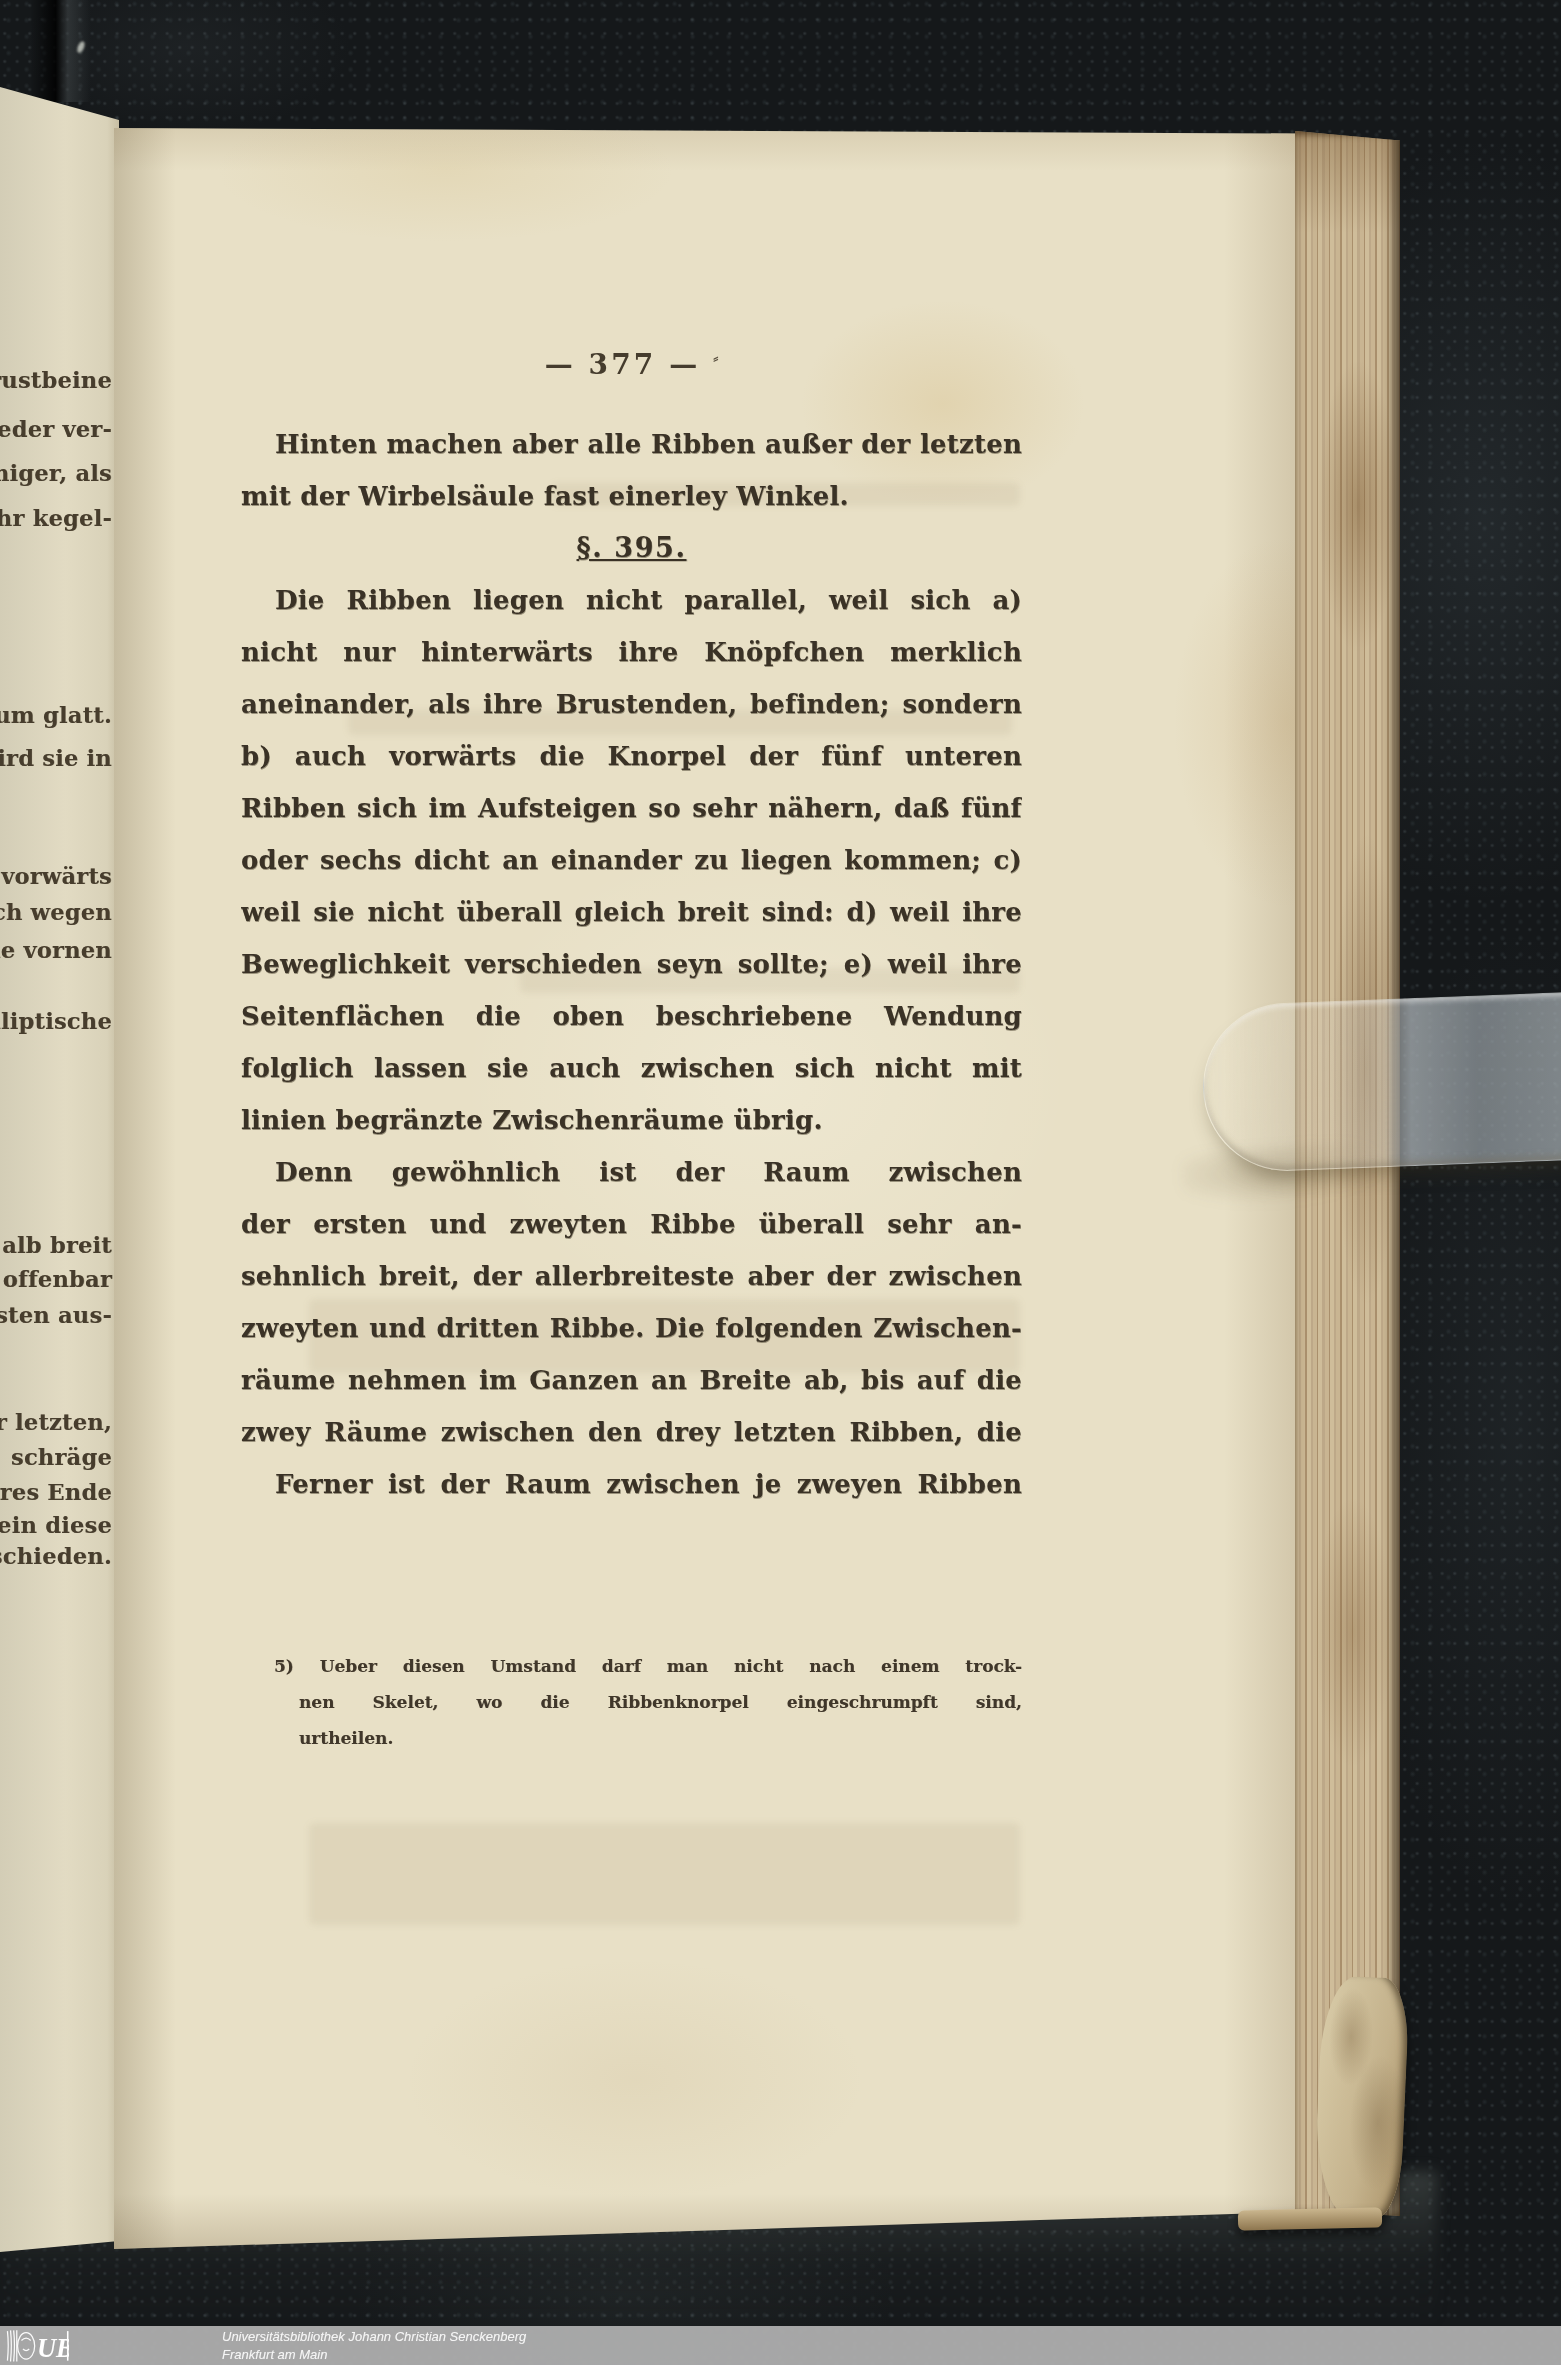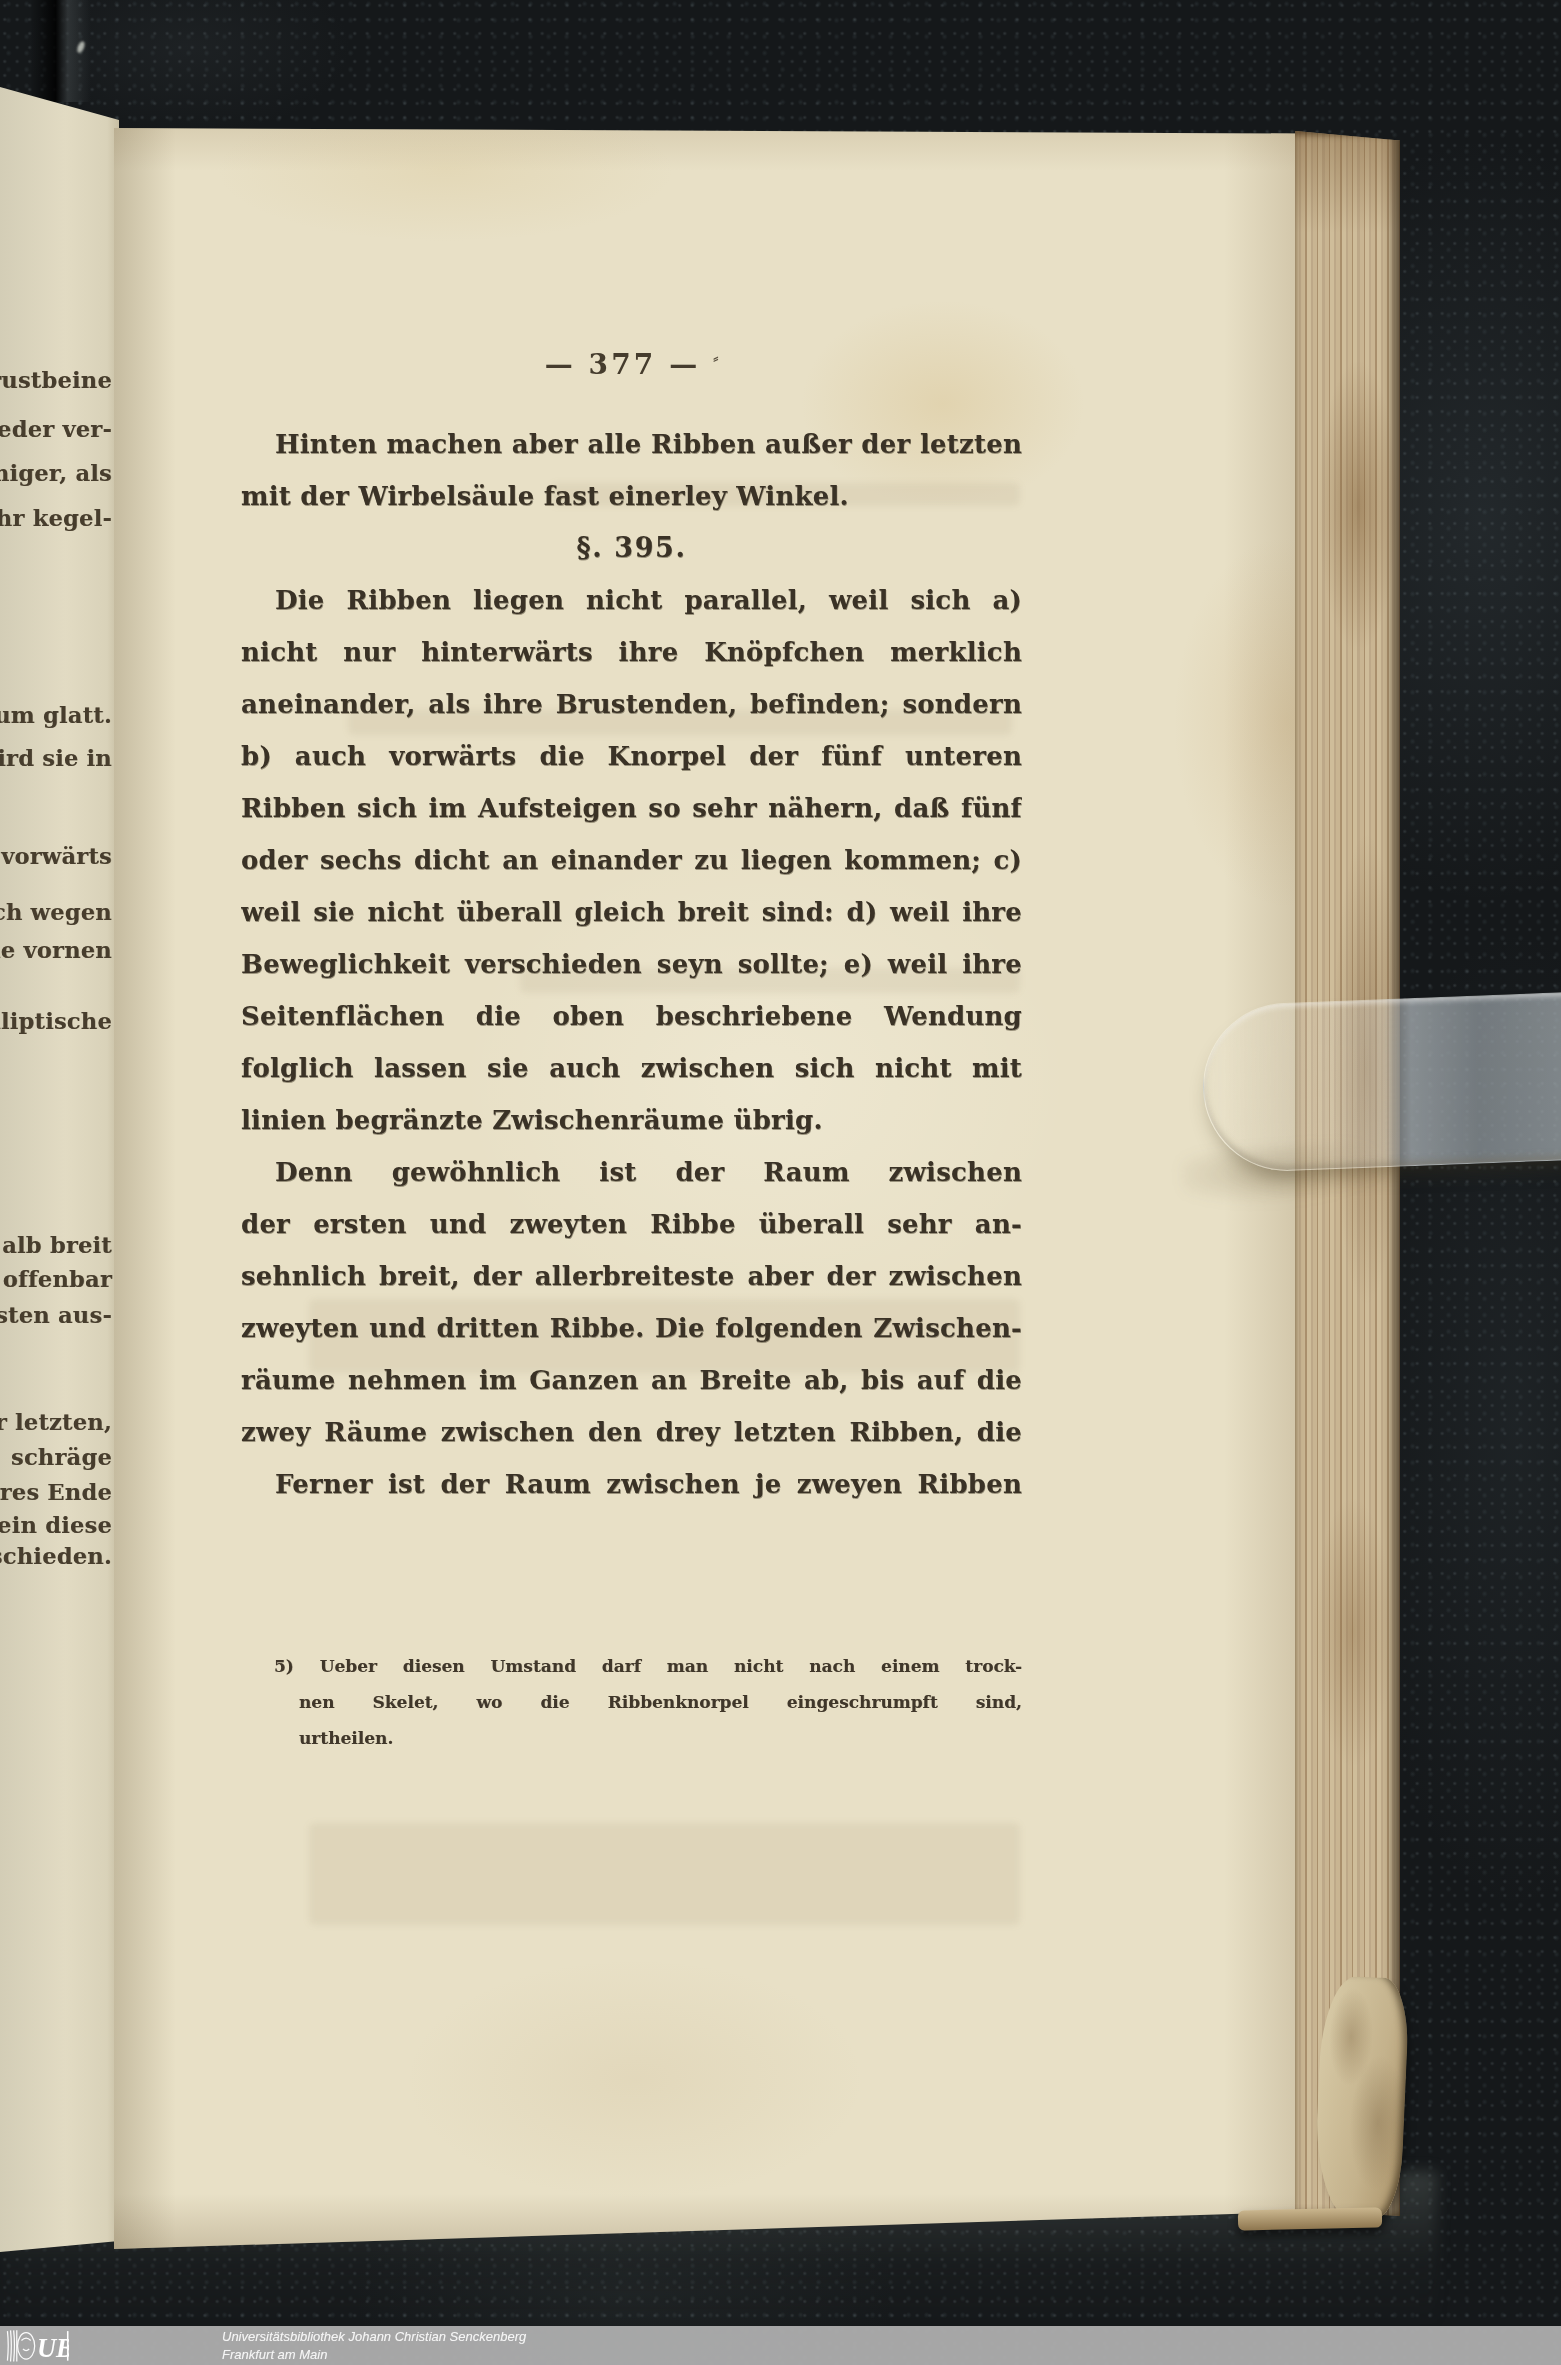--- a/index.html
+++ b/index.html
@@ -60,21 +60,21 @@
   
   .page-header{position:absolute;left:127px;top:220px;width:781px;height:44px;
     text-align:center;font-size:28px;font-weight:700;color:#453c2d;letter-spacing:3.1px;}
   .stray{font-size:15.6px;vertical-align:11px;color:#5a5040;letter-spacing:0;}
   .text-block{position:absolute;left:127px;top:290px;width:781px;color:#3a3226;}
   .ln{height:52px;line-height:52px;font-size:26px;font-weight:700;letter-spacing:0.2px;
     text-shadow:0.5px 0.5px 0 rgba(58,48,32,.45);overflow:hidden;box-sizing:border-box;}
   .ln-full{text-align:justify;text-align-last:justify;}
   .ln-indent{padding-left:34px;text-align:justify;text-align-last:justify;}
   .ln-end{text-align:left;}
-  .ln-center{text-align:center;letter-spacing:1.6px;font-size:27px;}
+  .ln-center{text-align:center;letter-spacing:1.6px;font-size:27px;text-decoration:underline;}
   .footnote{position:absolute;left:160px;top:1520px;width:748px;color:#40372a;}
   .fn{height:36px;line-height:36px;font-size:17px;font-weight:700;box-sizing:border-box;
     text-shadow:0.4px 0.4px 0 rgba(60,50,35,.4);}
   .fn-just{text-align:justify;text-align-last:justify;}
   .fn-cont{padding-left:25px;}
 
   
   .fore-edge{position:absolute;left:1295px;top:131px;width:105px;height:2085px;z-index:3;
     background-image:
       radial-gradient(ellipse 55px 203px at 60% 18%, rgba(122,88,48,.45), transparent 72%),
@@ -130,21 +130,21 @@
 <div class="cover-speck"></div>
 <div class="book-under-shadow"></div>
 
 <div class="sliver" id="sliver">
     <div class="fragment" style="top: 280px;">er Brustbeine</div>
     <div class="fragment" style="top: 329px;">) wieder ver-</div>
     <div class="fragment" style="top: 373px;">äumiger, als</div>
     <div class="fragment" style="top: 418px;">mehr kegel-</div>
     <div class="fragment" style="top: 615px;">um glatt.</div>
     <div class="fragment" style="top: 658px;">wird sie in</div>
-    <div class="fragment" style="top: 756px;">vorwärts</div>
+    <div class="fragment" style="top: 776px;">vorwärts</div>
     <div class="fragment" style="top: 812px;">lich wegen</div>
     <div class="fragment" style="top: 850px;">ine vornen</div>
     <div class="fragment" style="top: 921px;">elliptische</div>
     <div class="fragment" style="top: 1145px;">alb breit</div>
     <div class="fragment" style="top: 1179px;">ie offenbar</div>
     <div class="fragment" style="top: 1215px;">eisten aus-</div>
     <div class="fragment" style="top: 1322px;">der letzten,</div>
     <div class="fragment" style="top: 1357px;">schräge</div>
     <div class="fragment" style="top: 1392px;">eres Ende</div>
     <div class="fragment" style="top: 1425px;">allein diese</div>

